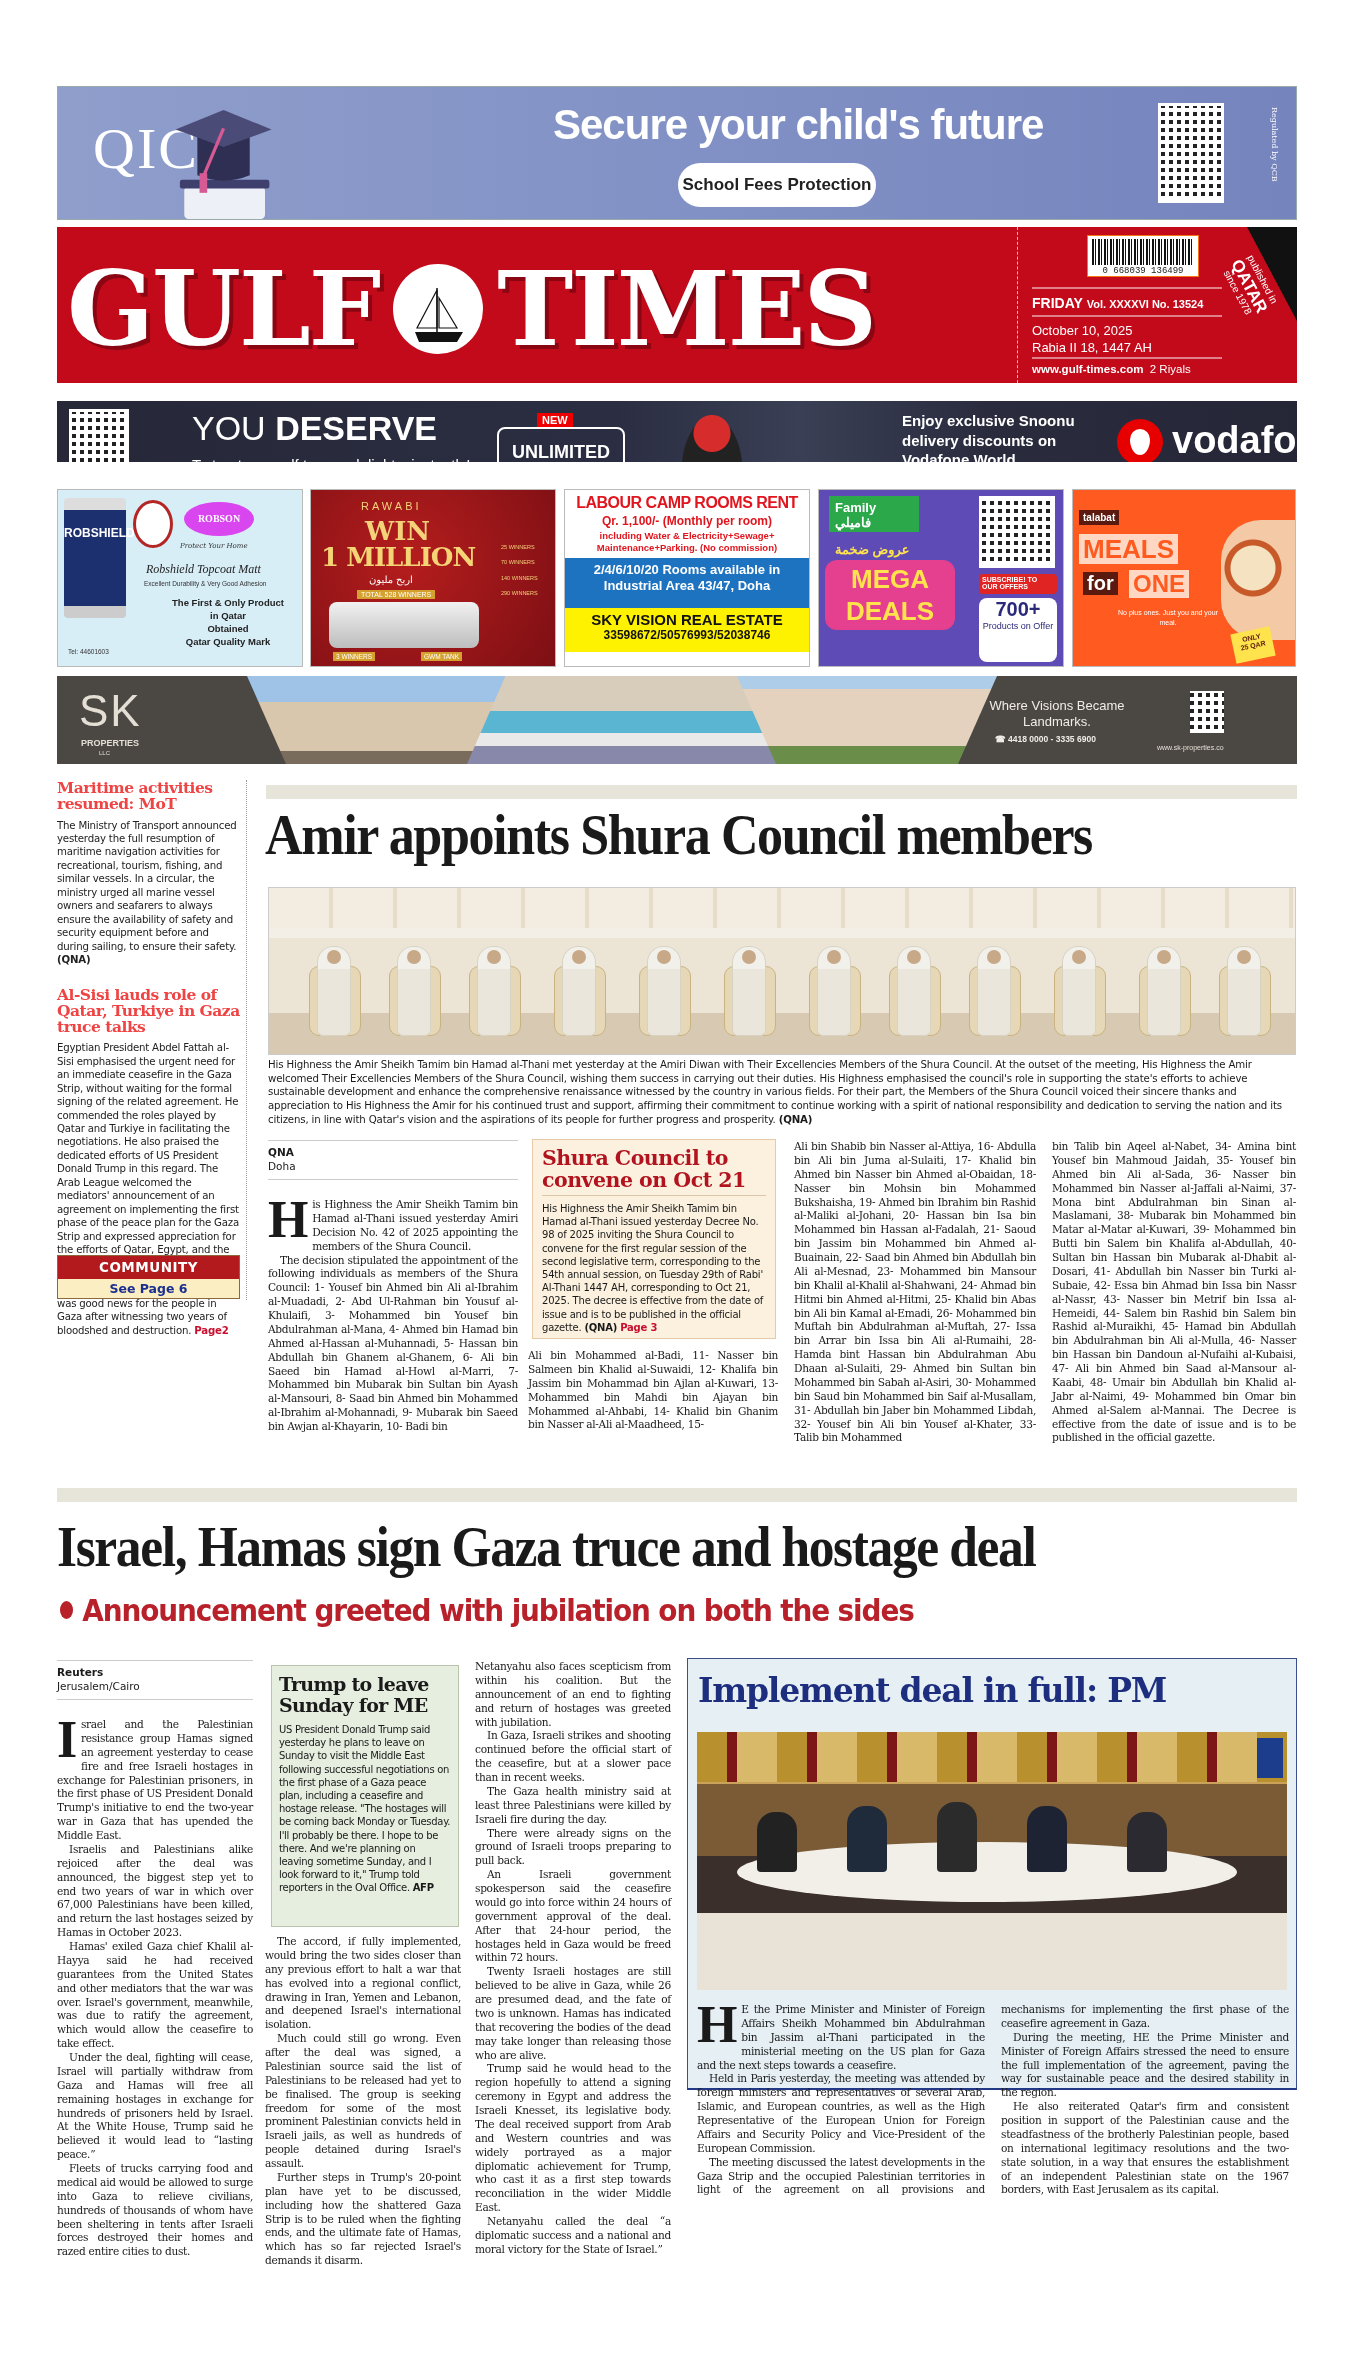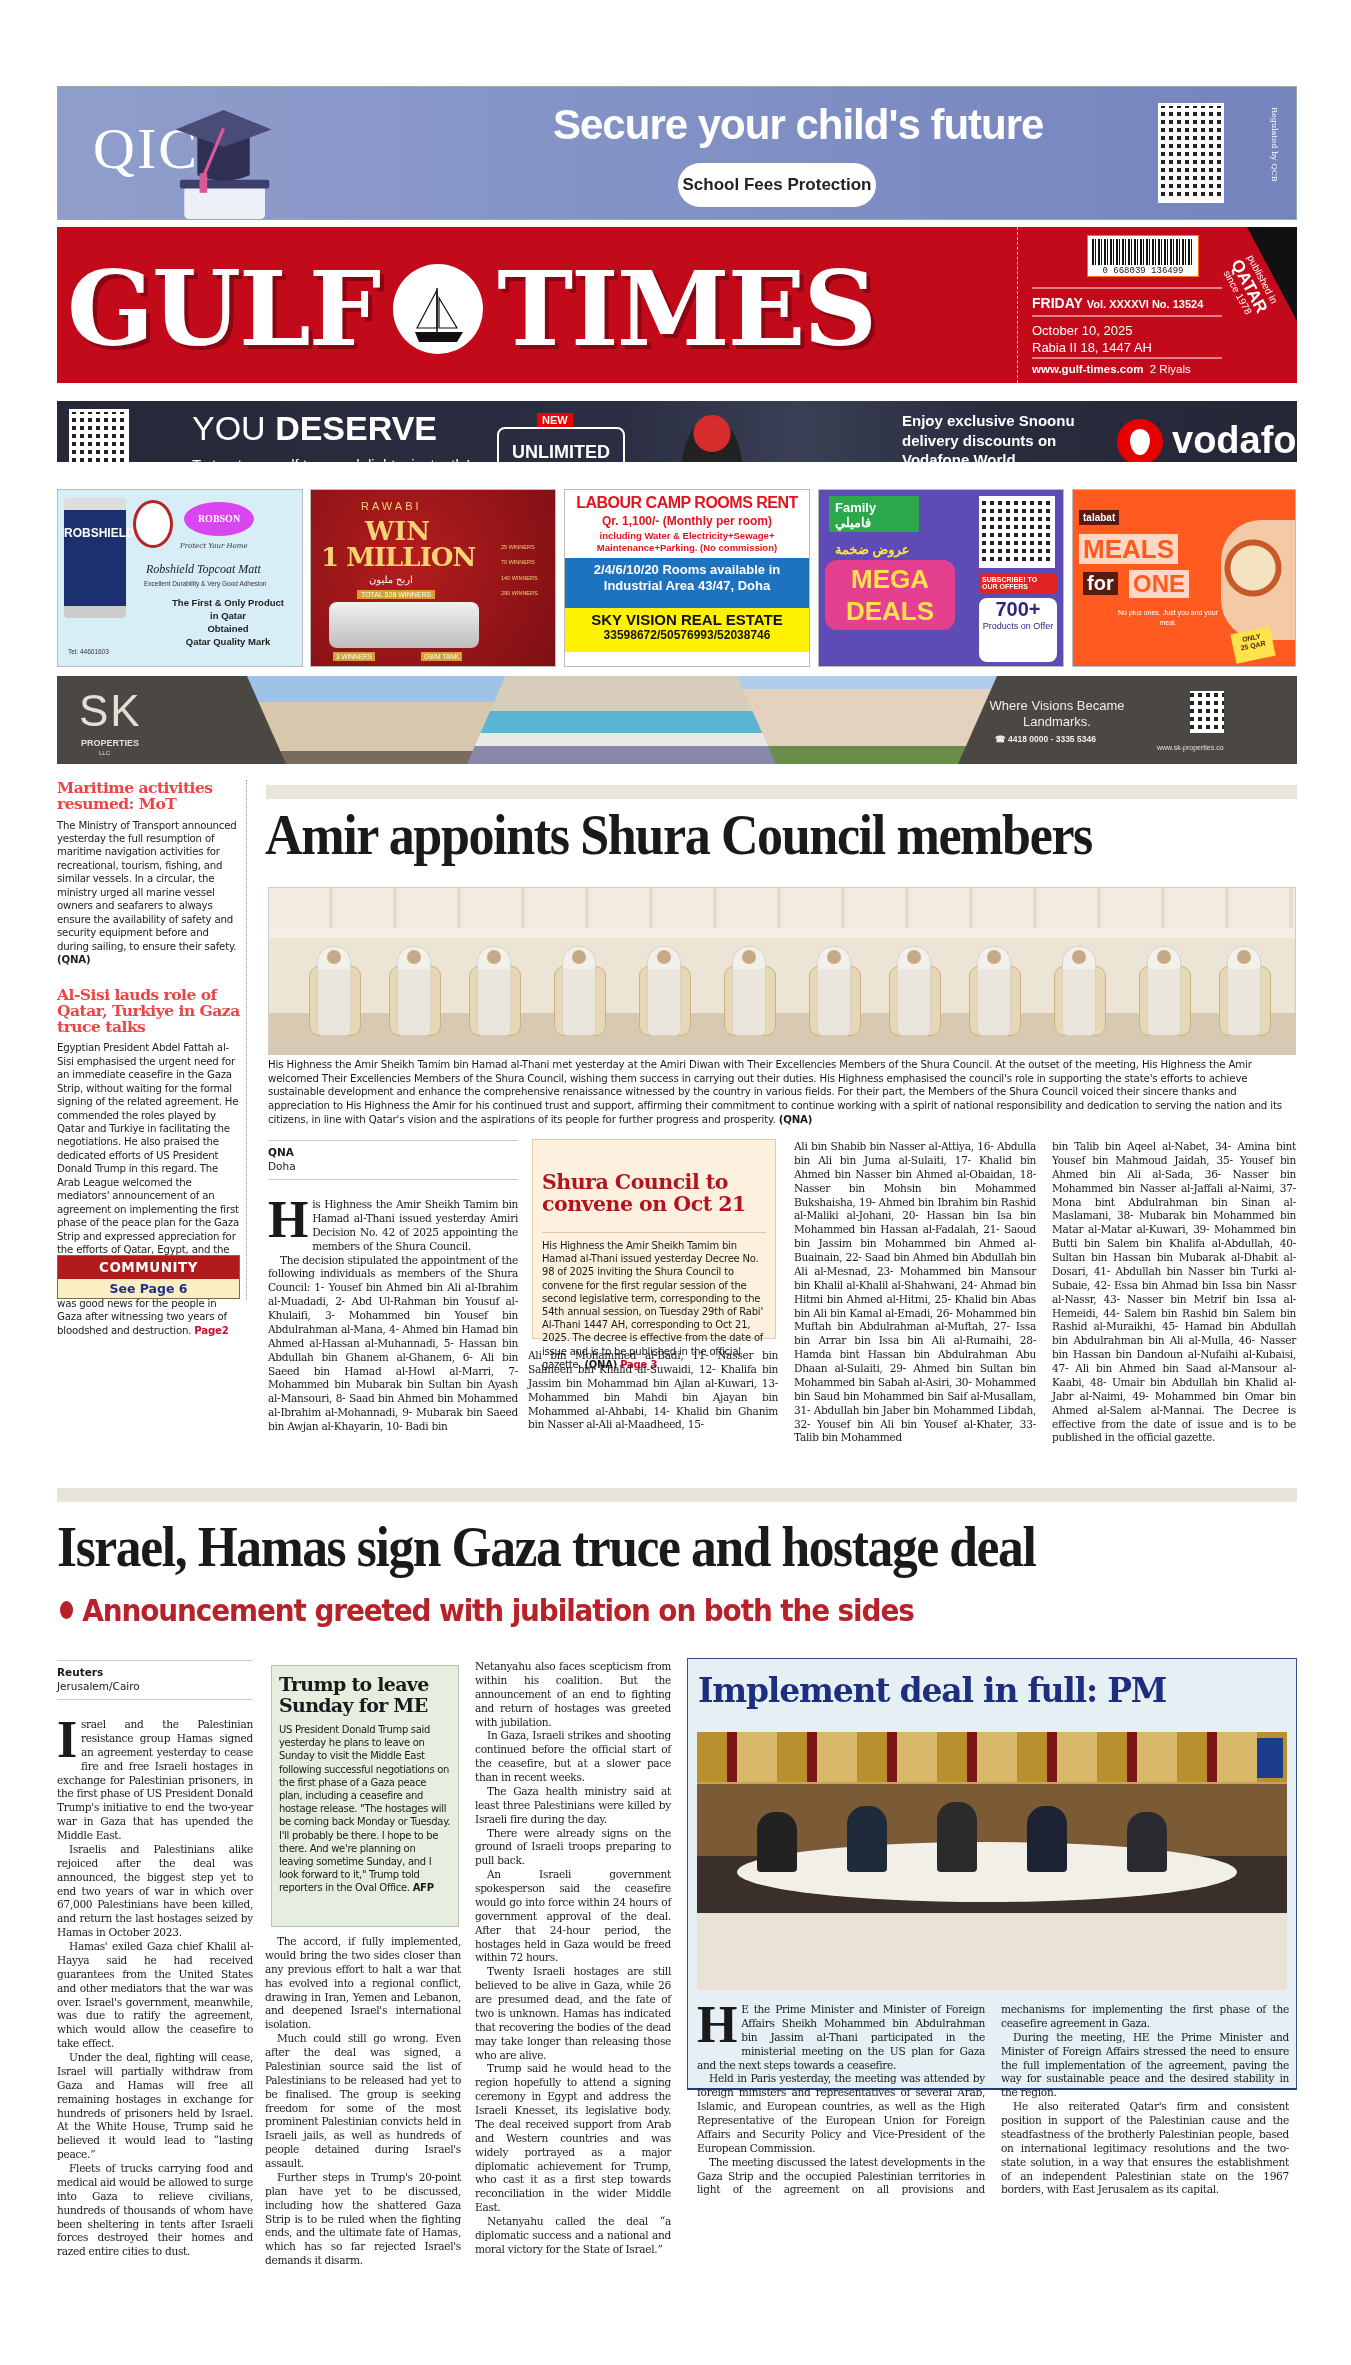--- a/index.html
+++ b/index.html
@@ -83,21 +83,21 @@
   #lead-caption { left: 268px; top: 1058px; width: 1028px; font-family:"DejaVu Sans",sans-serif; font-size: 10.2px; line-height: 1.34; letter-spacing: -0.15px; }
 
   .byline { font-family: "DejaVu Sans", sans-serif; font-size: 10.5px; line-height: 1.3; }
   .byline b { display:block; font-size: 10.5px; }
   .col-text { font-family: "DejaVu Serif", serif; font-size: 10.6px; line-height: 1.31; text-align: justify; letter-spacing: -0.3px; hyphens: auto; }
   .col-text p { text-indent: 12px; }
   .col-text p.first { text-indent: 0; }
   .dropcap { float: left; font-family: "Liberation Serif", serif; font-size: 52px; line-height: 40px; padding-right: 4px; padding-top: 2px; font-weight: bold; }
 
   #shura-box { left: 532px; top: 1139px; width: 244px; height: 200px; background: #fbf1de; border: 1px solid #e8c9a8; padding: 8px 9px; }
-  #shura-box h3 { font-family: "DejaVu Serif", serif; font-weight: bold; font-size: 20.5px; line-height: 1.05; color: #b2141f; letter-spacing: -0.5px; border-bottom: 1px solid #d9c7a8; padding-bottom: 17px; margin-top: 24px; }
+  #shura-box h3 { font-family: "DejaVu Serif", serif; font-weight: bold; font-size: 20.5px; line-height: 1.05; color: #b2141f; letter-spacing: -0.5px; border-bottom: 1px solid #d9c7a8; padding-bottom: 4px; }
   #shura-box .t { font-family: "DejaVu Sans", sans-serif; font-size: 10px; line-height: 1.32; margin-top: 6px; letter-spacing: -0.2px; }
 
   
   #isr-head { left: 57px; top: 1515px; font-family: "Liberation Serif", serif; font-weight: bold; font-size: 56px; letter-spacing: -1.5px; transform: scaleX(0.92); transform-origin: left; white-space: nowrap; }
   #isr-sub { left: 60px; top: 1593px; font-family: "DejaVu Sans", sans-serif; font-weight: bold; font-size: 30px; color: #b8202a; letter-spacing: -1.2px; transform: scaleX(0.93); transform-origin:left; white-space: nowrap; }
   #isr-sub .dot { display:inline-block; width: 14px; height: 18px; border-radius: 50%; background:#b8202a; margin-right: 10px; vertical-align: 2px; }
 
   #trump-box { left: 271px; top: 1665px; width: 188px; height: 262px; background: #e6eedf; border: 1px solid #b9c4ad; padding: 8px 7px; }
   #trump-box h3 { font-family: "DejaVu Serif", serif; font-weight: bold; font-size: 19px; line-height: 1.08; letter-spacing: -0.7px; }
   #trump-box .t { font-family: "DejaVu Sans", sans-serif; font-size: 10px; line-height: 1.32; margin-top: 8px; letter-spacing: -0.3px; }
@@ -249,21 +249,21 @@
 </div>
 
 <div id="ad-sk" class="abs">
   <div class="abs" style="left:22px;top:10px;color:#e4ded5;font-size:44px;font-family:'Liberation Sans',sans-serif;letter-spacing:2px">SK</div>
   <div class="abs sans" style="left:24px;top:62px;color:#e4ded5;font-size:9px;font-weight:bold">PROPERTIES</div>
   <div class="abs sans" style="left:42px;top:74px;color:#e4ded5;font-size:6px">LLC</div>
   <div class="abs img1"></div>
   <div class="abs img2"></div>
   <div class="abs img3"></div>
   <div class="abs sans" style="left:930px;top:22px;width:140px;color:#f0ece6;font-size:13px;text-align:center;line-height:1.25">Where Visions Became Landmarks.</div>
-  <div class="abs sans" style="left:938px;top:58px;color:#f0ece6;font-size:8.5px;font-weight:bold">☎ <span>4418 0000 - 3335 5346</span></div>
+  <div class="abs sans" style="left:938px;top:58px;color:#f0ece6;font-size:8.5px;font-weight:bold">☎ <span>4418 0000 - 3335 6900</span></div>
   <div class="abs qr" style="left:1130px;top:12px;width:40px;height:48px;border-color:#4b4743"></div>
   <div class="abs sans" style="left:1100px;top:68px;color:#e4ded5;font-size:7px">www.sk-properties.co</div>
 </div>
 
 <div id="leftcol" class="abs">
   <div>
     <div class="lhead">Maritime activities resumed: MoT</div>
     <div class="lbody"><span>The Ministry of Transport announced yesterday the full resumption of maritime navigation activities for recreational, tourism, fishing, and similar vessels. In a circular, the ministry urged all marine vessel owners and seafarers to always ensure the availability of safety and security equipment before and during sailing, to ensure their safety.</span> <b>(QNA)</b></div>
   </div>
   <div style="margin-top:20px">

